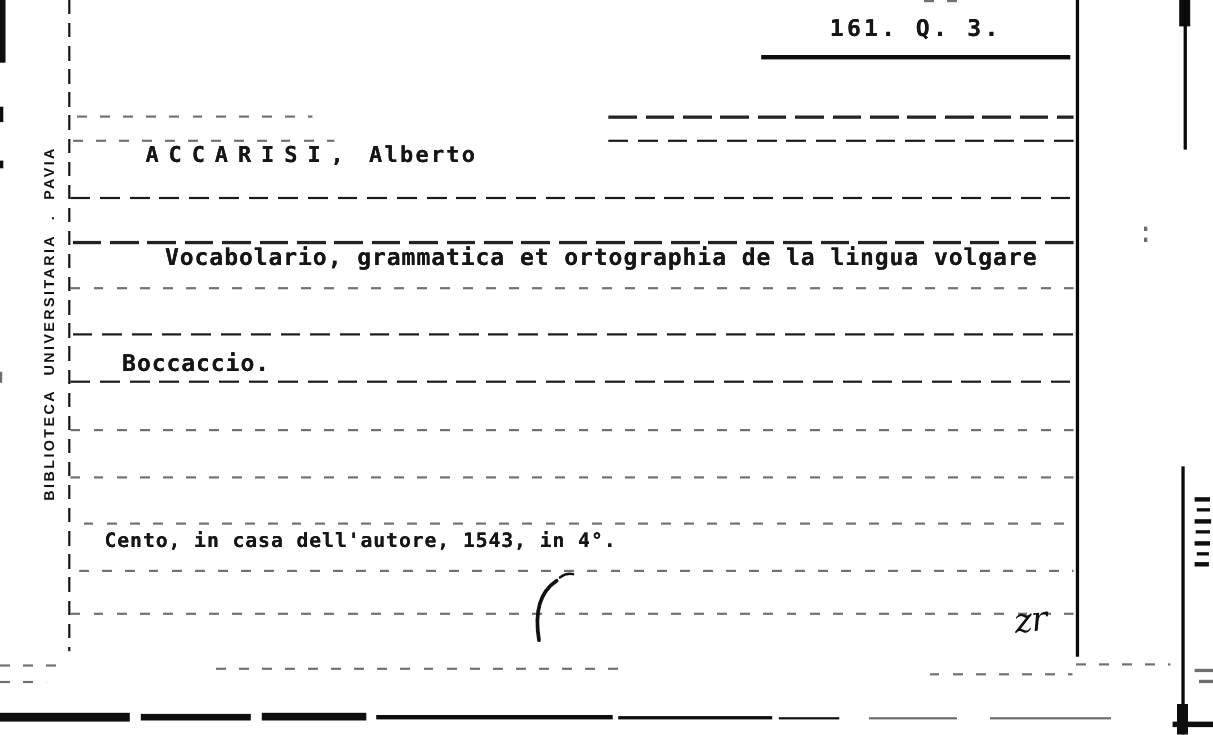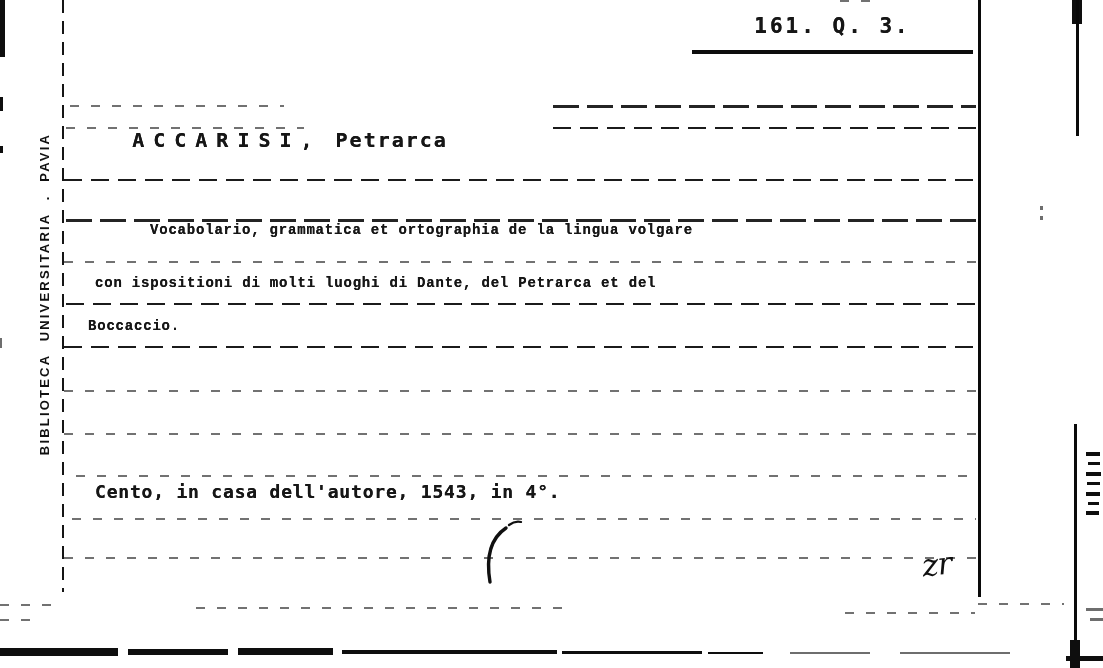--- a/index.html
+++ b/index.html
@@ -17,62 +17,61 @@
   .vdash{position:absolute;width:2px;
         background:repeating-linear-gradient(180deg,#151515 0 13px,transparent 13px 21px);}
   .mark{position:absolute;background:#0e0e0e;}
   .mark.lt{opacity:.6;}
   #shelfmark-top{left:692px;top:14px;width:281px;text-align:center;font-size:21px;letter-spacing:3px;}
   #shelfmark-rule{position:absolute;left:692px;top:50px;width:281px;height:4px;background:#0d0d0d;}
   #shelfmark-bottom{left:695px;top:57px;font-size:21px;letter-spacing:2px;}
   #author-line{left:84px;top:104px;font-size:20px;}
   #author-surname{letter-spacing:9px;}
   #author-forename{margin-left:14px;letter-spacing:2px;}
-  .title-line{font-size:14px;letter-spacing:.8px;font-family:Liberation Mono, monospace;}
+  .title-line{font-size:21px;letter-spacing:.8px;}
   #imprint-line{left:95px;top:481px;font-size:18px;letter-spacing:.8px;}
   #library-stamp{position:absolute;left:-162px;top:283px;width:420px;height:22px;
       transform:rotate(-90deg);text-align:center;
       font-family:"Liberation Sans","DejaVu Sans",sans-serif;font-weight:700;
       font-size:13px;letter-spacing:2.2px;word-spacing:7px;color:#101010;}
   #handwritten-initials{position:absolute;left:922px;top:546px;
       font-family:"DejaVu Serif","Liberation Serif",serif;font-style:italic;
       font-size:31px;color:#101010;transform:rotate(-6deg);letter-spacing:-1px;}
 </style>
 </head>
 <body>
 
 <div id="card-root">
 
   <div class="t" id="shelfmark-top">161. Q. 3.</div>
   <div id="shelfmark-rule"></div>
   <div class="rule lt" style="left:840px;top:0;width:40px"></div>
 
   <div class="t" id="author-line">
-    <span id="author-surname">ACCARISI,</span><span id="author-forename">Petrarca</span>
+    <span id="author-surname">ACCARISI,</span><span id="author-forename">Alberto</span>
   </div>
 
   <div class="rule lt" style="left:70px;top:105px;width:214px"></div>
   <div class="rule dk" style="left:553px;top:105px;width:423px"></div>
   <div class="rule lt" style="left:66px;top:127px;width:238px"></div>
   <div class="rule" style="left:553px;top:127px;width:423px"></div>
 
   <div class="rule" style="left:64px;top:179px;width:912px"></div>
   <div class="rule dk" style="left:66px;top:219px;width:910px"></div>
   <div class="rule lt" style="left:64px;top:261px;width:912px"></div>
   <div class="rule" style="left:66px;top:303px;width:910px"></div>
   <div class="rule" style="left:64px;top:346px;width:912px"></div>
   <div class="rule lt" style="left:64px;top:390px;width:912px"></div>
   <div class="rule lt" style="left:64px;top:433px;width:912px"></div>
   <div class="rule lt" style="left:76px;top:475px;width:900px"></div>
   <div class="rule lt" style="left:72px;top:518px;width:904px"></div>
   <div class="rule lt" style="left:64px;top:557px;width:912px"></div>
 
   <div class="t title-line" style="left:150px;top:222px">Vocabolario, grammatica et ortographia de la lingua volgare</div>
-  <div class="t title-line" style="left:95px;top:275px">con ispositioni di molti luoghi di Dante, del Petrarca et del</div>
-  <div class="t title-line" style="left:88px;top:318px">Boccaccio.</div>
+  <div class="t title-line" style="left:111px;top:318px">Boccaccio.</div>
 
   <div class="t" id="imprint-line">Cento, in casa dell'autore, 1543, in 4°.</div>
 
   <div id="library-stamp">BIBLIOTECA UNIVERSITARIA . PAVIA</div>
 
   <div class="vdash" style="left:62px;top:0;height:592px"></div>
 
   <div class="mark" style="left:0;top:0;width:5px;height:57px"></div>
   <div class="mark" style="left:0;top:97px;width:3px;height:14px"></div>
   <div class="mark" style="left:0;top:146px;width:3px;height:7px"></div>

